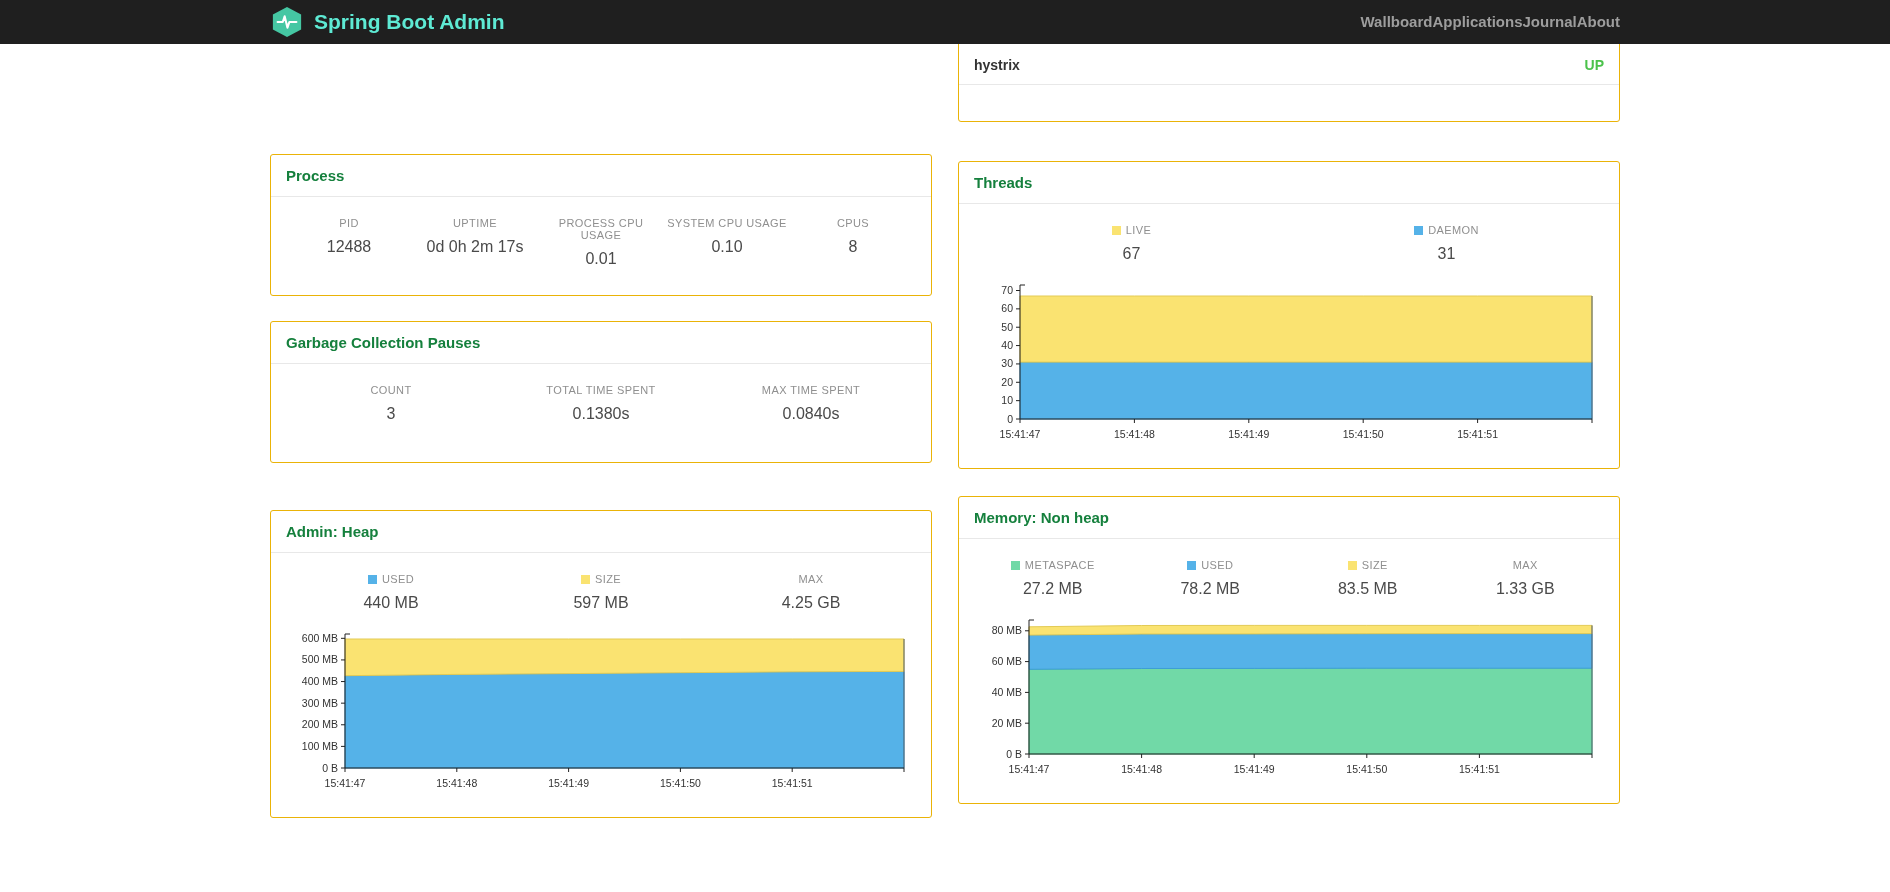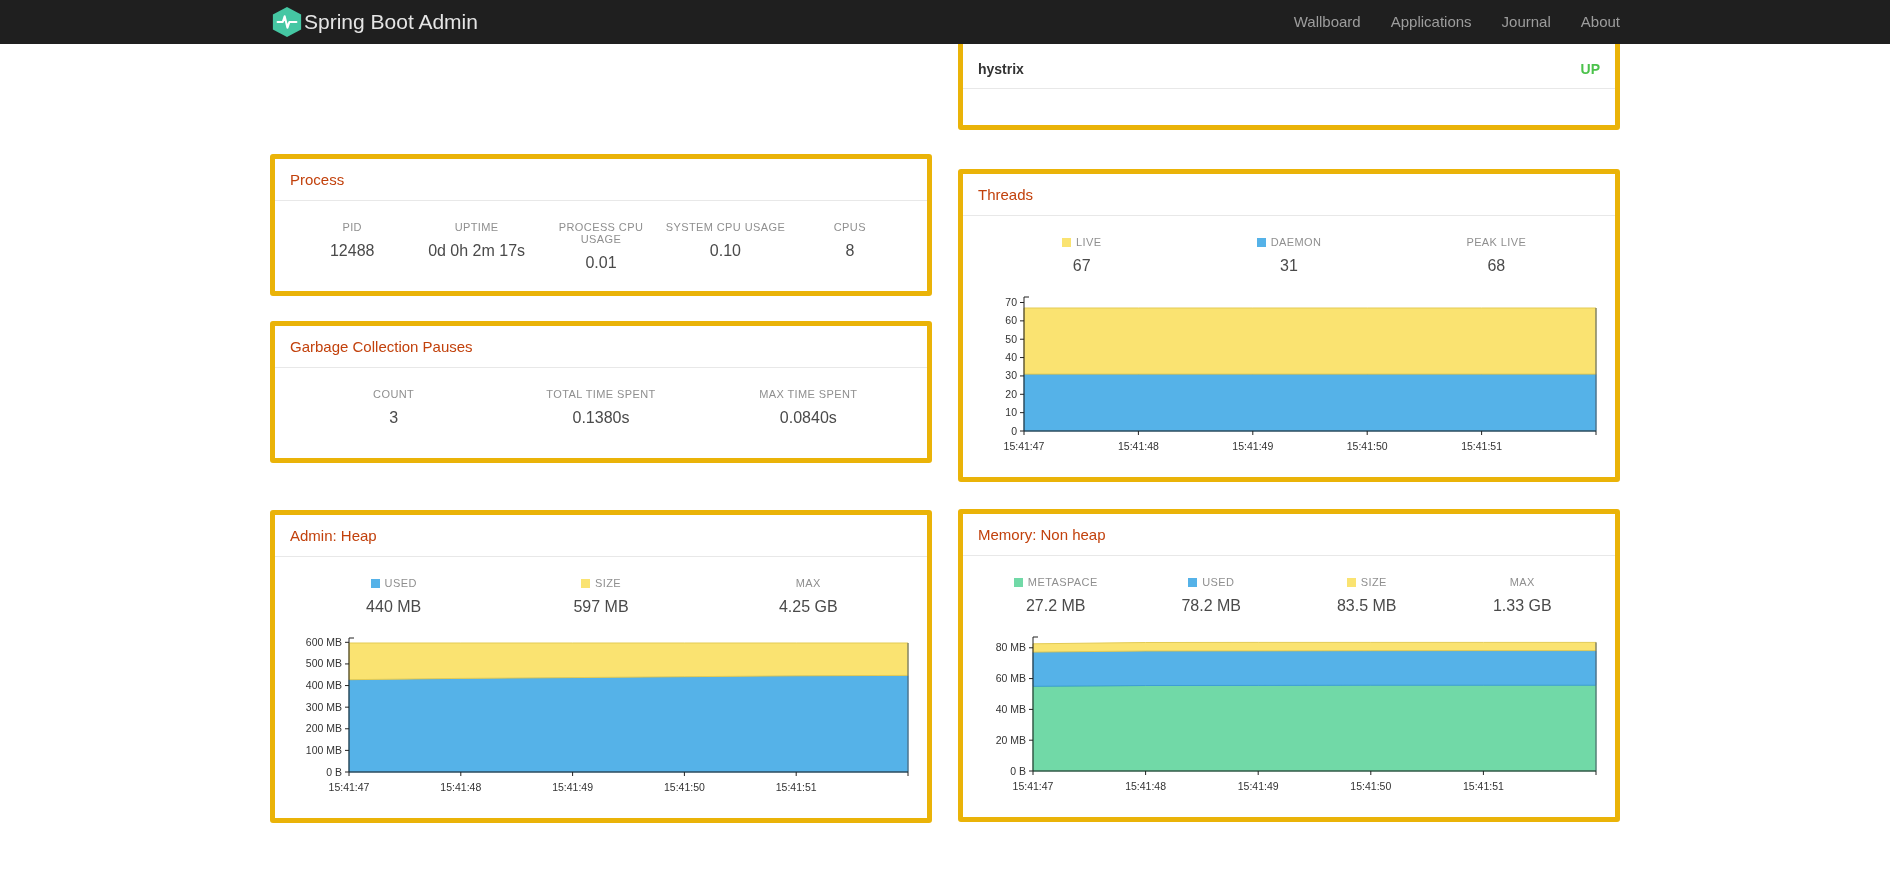--- a/index.html
+++ b/index.html
@@ -15,43 +15,43 @@
   
   .navbar {
     position: fixed; top: 0; left: 0; right: 0; height: 44px;
     background: #1f1f1f; z-index: 100;
   }
   .navbar-inner {
     width: 1350px; margin: 0 auto; height: 100%;
     display: flex; align-items: center; justify-content: space-between;
   }
   .brand {
-    display: flex; align-items: center; 
-    color: #e5e5e5; font-size: 21px; font-weight: normal; text-decoration: none;
+    display: flex; align-items: center; gap: 10px;
+    color: #5eead4; font-size: 21px; font-weight: bold; text-decoration: none;
     cursor: pointer;
   }
   .brand svg { display: block; }
-  .nav-links { display: flex; gap: 30px; list-style: none; margin: 0; padding: 0; }
+  .nav-links { display: flex; list-style: none; margin: 0; padding: 0; font-weight: bold; }
   .nav-links a {
     color: #9d9d9d; font-size: 15px; text-decoration: none; cursor: pointer;
   }
 
   
   .container { width: 1350px; margin: 0 auto; }
   .columns { display: flex; gap: 26px; align-items: flex-start; }
   .col { width: 662px; display: flex; flex-direction: column; }
 
   
   .card {
-    border: 5px solid #eab308; border-radius: 3px; background: #fff;
+    border: 1px solid #eab308; border-radius: 3px; background: #fff;
     width: 100%;
   }
   .card-header {
     padding: 12px 15px; border-bottom: 1px solid #e8e8e8;
-    font-weight: normal; font-size: 15px; color: #c2410c;
+    font-weight: bold; font-size: 15px; color: #15803d;
   }
   .card-body { padding: 16px 15px 18px; }
 
   .card-process { margin-top: 110px; min-height: 142px; }
   .card-gc      { margin-top: 25px;  min-height: 142px; }
   .card-heap    { margin-top: 47px;  min-height: 308px; }
   .card-health  { margin-top: -28px; padding-top: 34px; padding-bottom: 36px; }
   .card-threads { margin-top: 39px;  min-height: 308px; }
   .card-nonheap { margin-top: 27px;  min-height: 308px; }
 
@@ -235,26 +235,20 @@
                 <span>LIVE</span>
               </div>
               <div class="metric-value">67</div>
             </div>
             <div class="metric">
               <div class="metric-label">
                 <span class="swatch" style="background: rgb(85, 178, 232);"></span>
                 <span>DAEMON</span>
               </div>
               <div class="metric-value">31</div>
-            </div>
-            <div class="metric">
-              <div class="metric-label">
-                <span>PEAK LIVE</span>
-              </div>
-              <div class="metric-value">68</div>
             </div>
           </div>
           <div class="chart">
               <svg width="630" height="170">
                 <polygon points="46.0,85.1 160.4,85.1 274.8,85.1 389.2,85.1 503.6,85.1 618.0,85.1 618.0,142.0 503.6,142.0 389.2,142.0 274.8,142.0 160.4,142.0 46.0,142.0" fill="#55b2e8" stroke="#3d9ed6" stroke-width="1"></polygon>
                 <polygon points="46.0,19.0 160.4,19.0 274.8,19.0 389.2,19.0 503.6,19.0 618.0,19.0 618.0,85.1 503.6,85.1 389.2,85.1 274.8,85.1 160.4,85.1 46.0,85.1" fill="#fae371" stroke="#e3cb55" stroke-width="1"></polygon>
                 <line x1="618" y1="19.013698630136986" x2="618" y2="142" stroke="#55606a" stroke-width="1"></line>
                 <line x1="46" y1="8" x2="46" y2="142" stroke="#222" stroke-width="1"></line>
                 <line x1="46" y1="142" x2="618" y2="142" stroke="#222" stroke-width="1"></line>
                 <line x1="46" y1="8" x2="51" y2="8" stroke="#222" stroke-width="1"></line>

